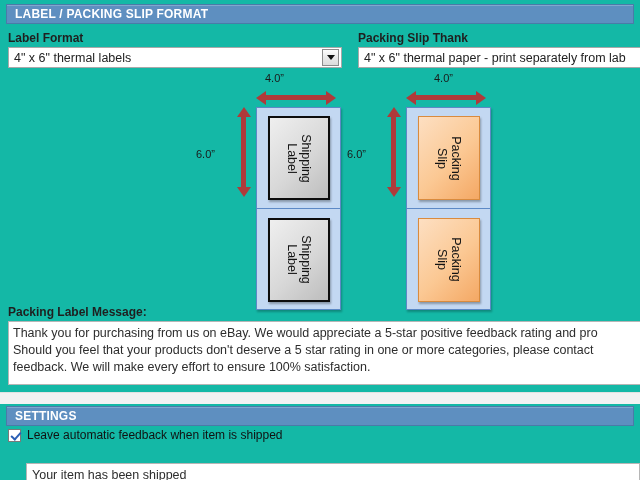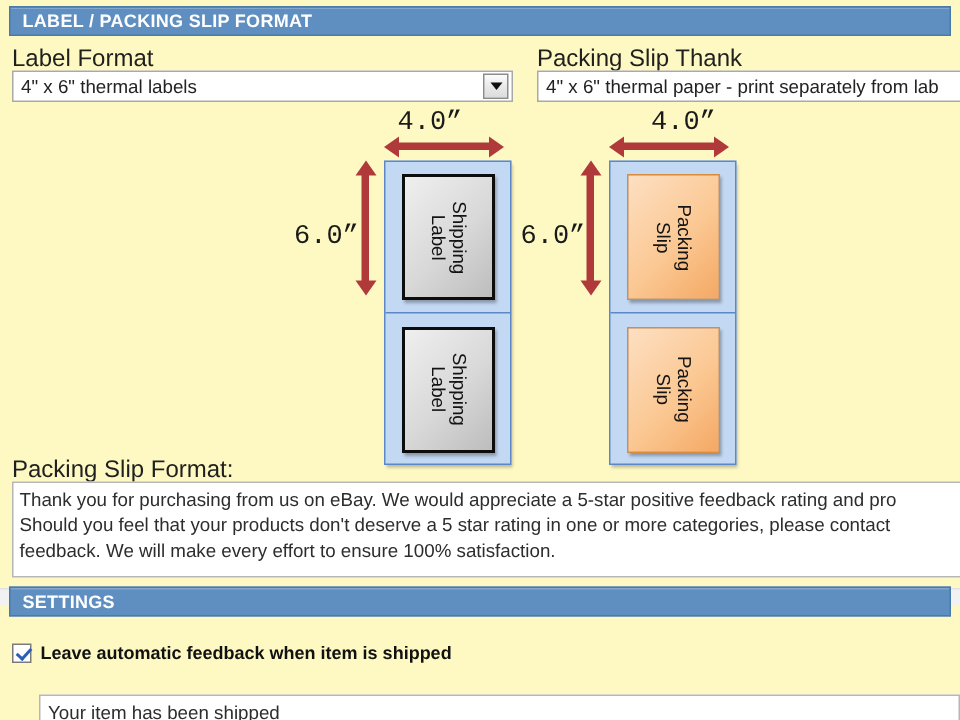--- a/index.html
+++ b/index.html
@@ -9,21 +9,21 @@
     height: 480px;
     overflow: hidden;
     background: #fbfdfd;
     font-family: "Liberation Sans", sans-serif;
   }
 
   #app {
     position: relative;
     width: 640px;
     height: 480px;
-    background: #fef9c3;
+    background: #14b8a6;
   }
 
   
   .section-bar {
     position: absolute;
     left: 6px;
     width: 628px;
     height: 20px;
     background: #5e8fc0;
     border: 1px solid #4a7ba8;
@@ -31,37 +31,37 @@
     color: #ffffff;
     font-size: 12px;
     font-weight: bold;
     letter-spacing: 0.2px;
     line-height: 18px;
     padding-left: 8px;
     box-shadow: inset 0 1px 0 rgba(255,255,255,0.22);
   }
 
   #bar-label { top: 4px; }
-  #bar-settings { top: 391px; }
+  #bar-settings { top: 406px; }
 
   .gray-band {
     position: absolute;
     left: 0;
     top: 392px;
     width: 640px;
     height: 11px;
     background: #f2f2f2;
     border-top: 1px solid #e2e2e2;
   }
 
   
   .field-label {
     position: absolute;
-    font-size: 16px;
-    font-weight: normal;
+    font-size: 12px;
+    font-weight: bold;
     color: #1f1f1f;
   }
   #lbl-label-format { left: 8px; top: 31px; }
   #lbl-slip-format { left: 358px; top: 31px; }
   #lbl-slip-msg { left: 8px; top: 305px; }
   #lbl-feedback-msg { left: 26px; top: 447px; }
 
   
   .combo {
     position: absolute;
@@ -101,24 +101,23 @@
   #combo-label { left: 8px; top: 47px; width: 334px; }
   #combo-slip  { left: 358px; top: 47px; width: 296px; }
 
   
   .diagram { position: absolute; }
   #diagram-left  { left: 195px; top: 70px; }
   #diagram-right { left: 370px; top: 70px; }
 
   .dim-text {
     position: absolute;
-    font-size: 18px;
+    font-size: 11px;
     color: #1a1a1a;
     white-space: nowrap;
-    font-family: Liberation Mono, monospace;
   }
 
   
   .h-arrow {
     position: absolute;
     height: 14px;
     display: flex;
     align-items: center;
   }
   .h-arrow .shaft {
@@ -255,21 +254,21 @@
     content: "";
     position: absolute;
     left: 4px; top: 0px;
     width: 4px; height: 8px;
     border: solid #2b5fb5;
     border-width: 0 2px 2px 0;
     transform: rotate(42deg);
   }
   #chk-label {
     font-size: 12px;
-    font-weight: bold;
+    font-weight: normal;
     color: #111;
   }
 </style>
 </head>
 <body>
 
 <div id="app">
 
   <div class="section-bar" id="bar-label">LABEL / PACKING SLIP FORMAT</div>
 
@@ -349,21 +348,21 @@
       </div>
       <div class="page-half bottom">
         <div class="doc-box packing">
           <span class="doc-label">Packing
 Slip</span>
         </div>
       </div>
     </div>
   </div>
 
-  <div class="field-label" id="lbl-slip-msg">Packing Slip Format:</div>
+  <div class="field-label" id="lbl-slip-msg">Packing Label Message:</div>
 
   <div class="textbox" id="slip-message-box">
     <div>Thank you for purchasing from us on eBay. We would appreciate a 5-star positive feedback rating and pro</div>
     <div>Should you feel that your products don't deserve a 5 star rating in one or more categories, please contact</div>
     <div>feedback. We will make every effort to ensure 100% satisfaction.</div>
   </div>
 
   <div class="gray-band"></div>
 
   <div class="section-bar" id="bar-settings">SETTINGS</div>

